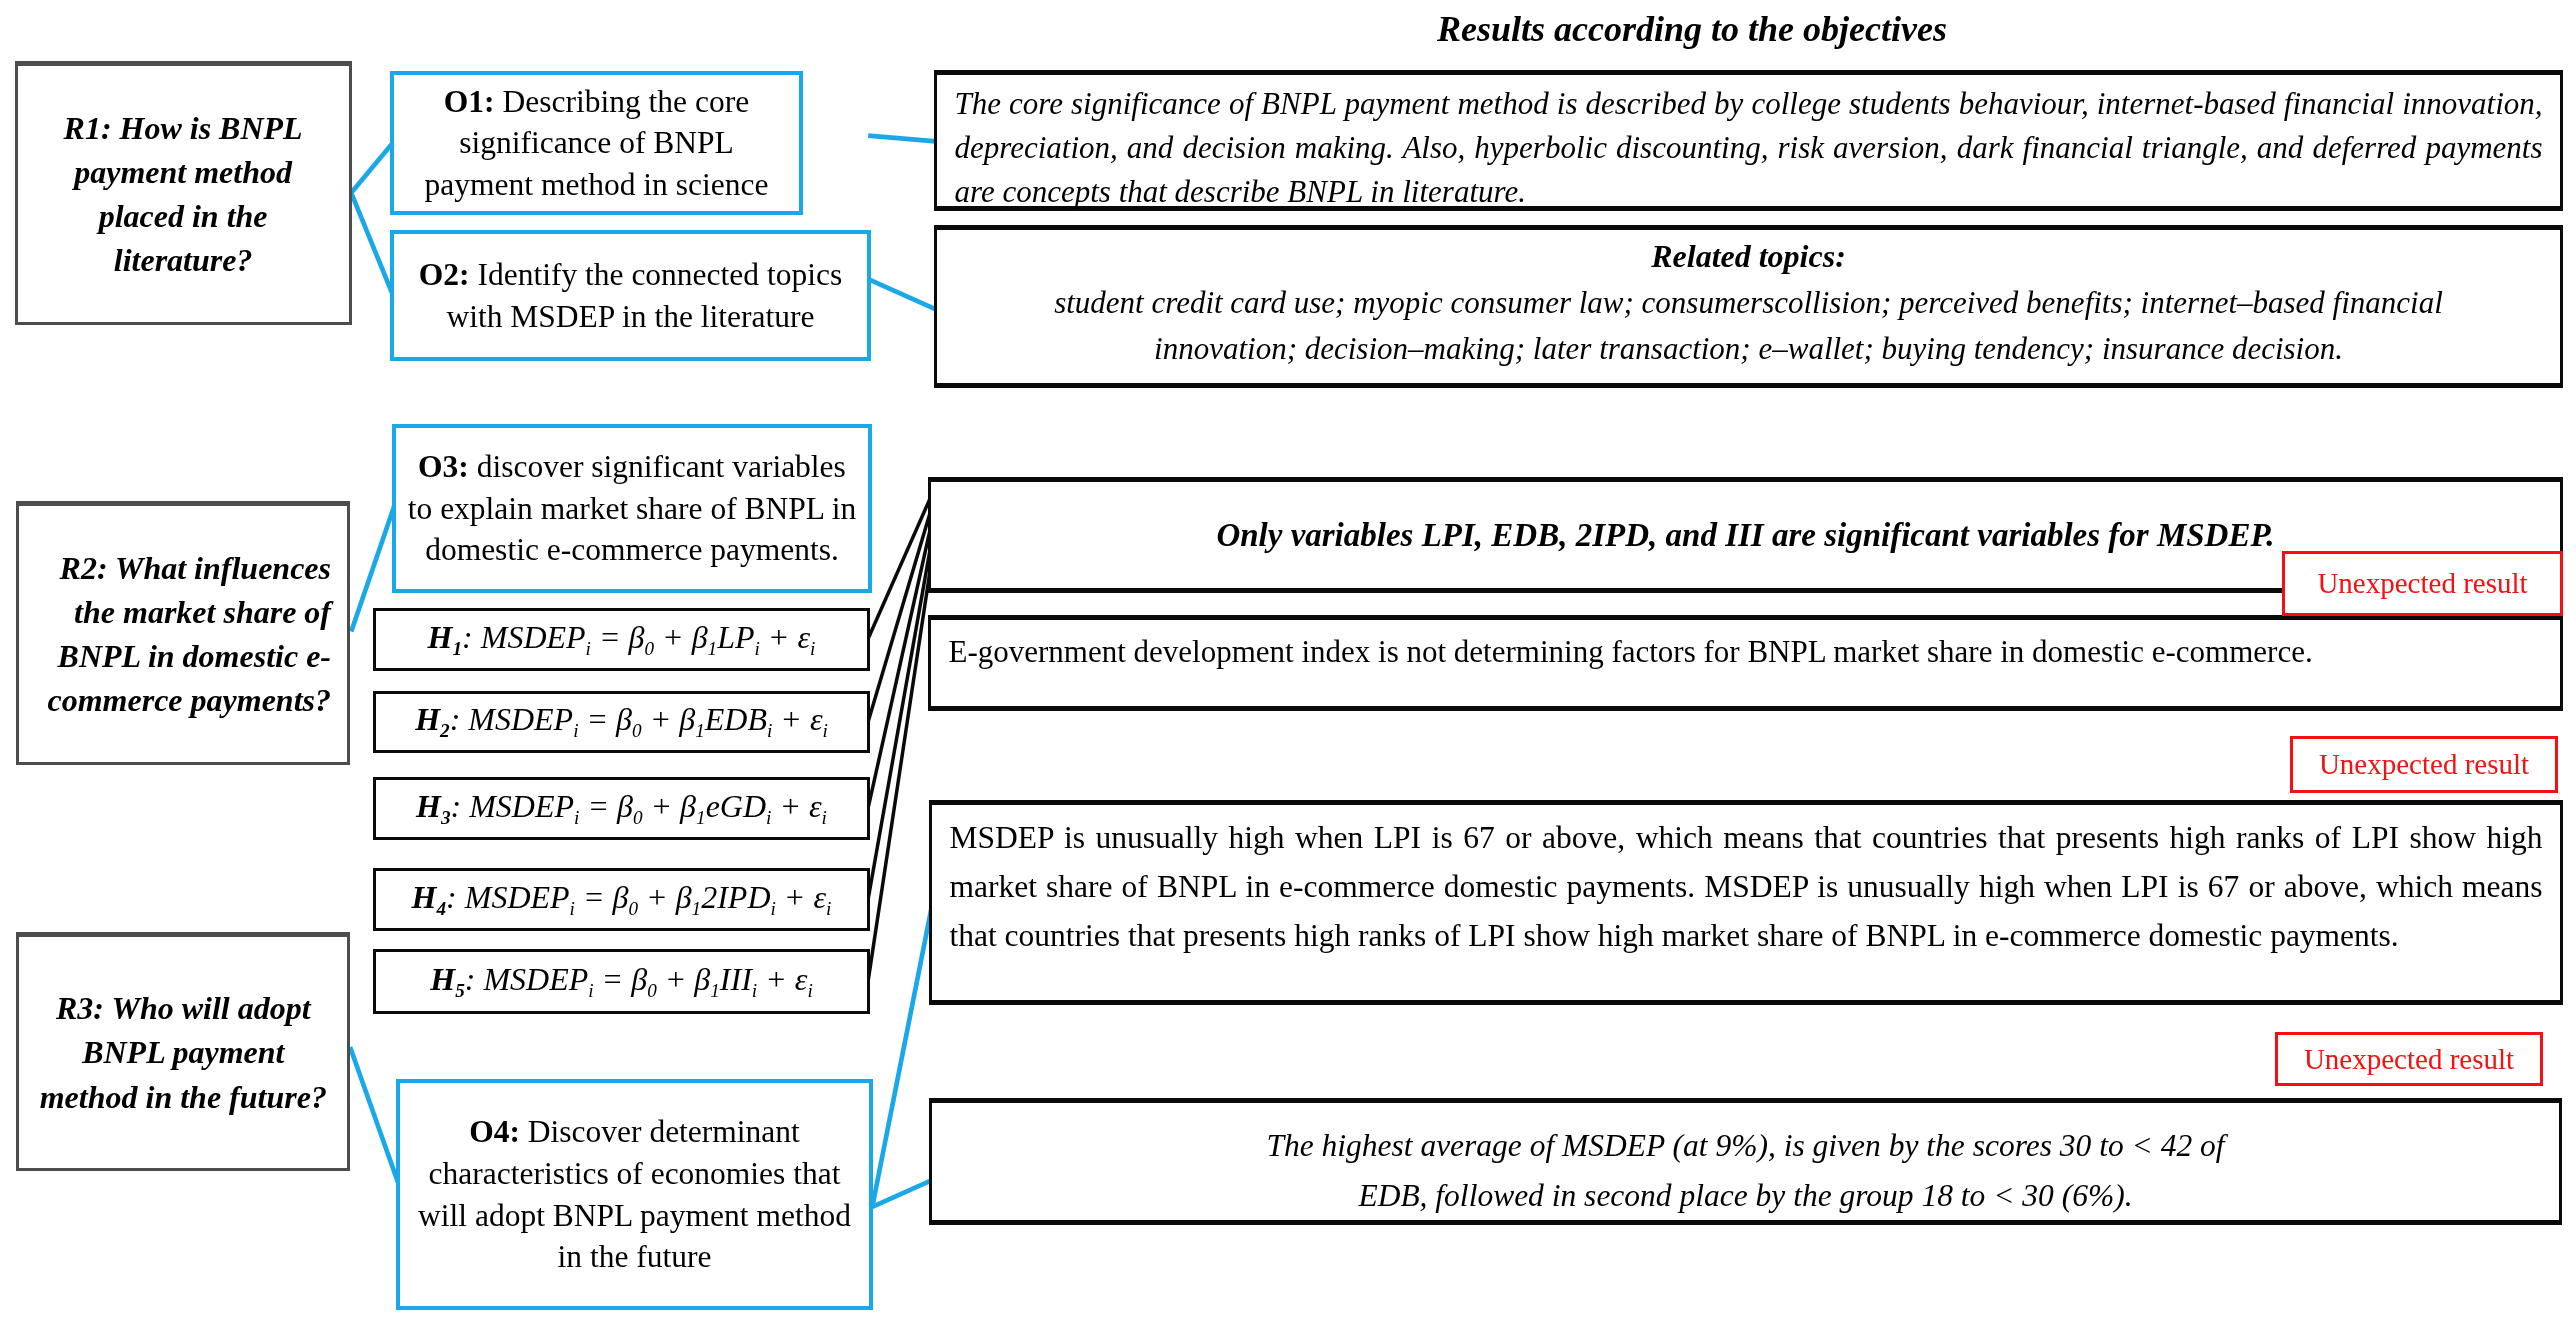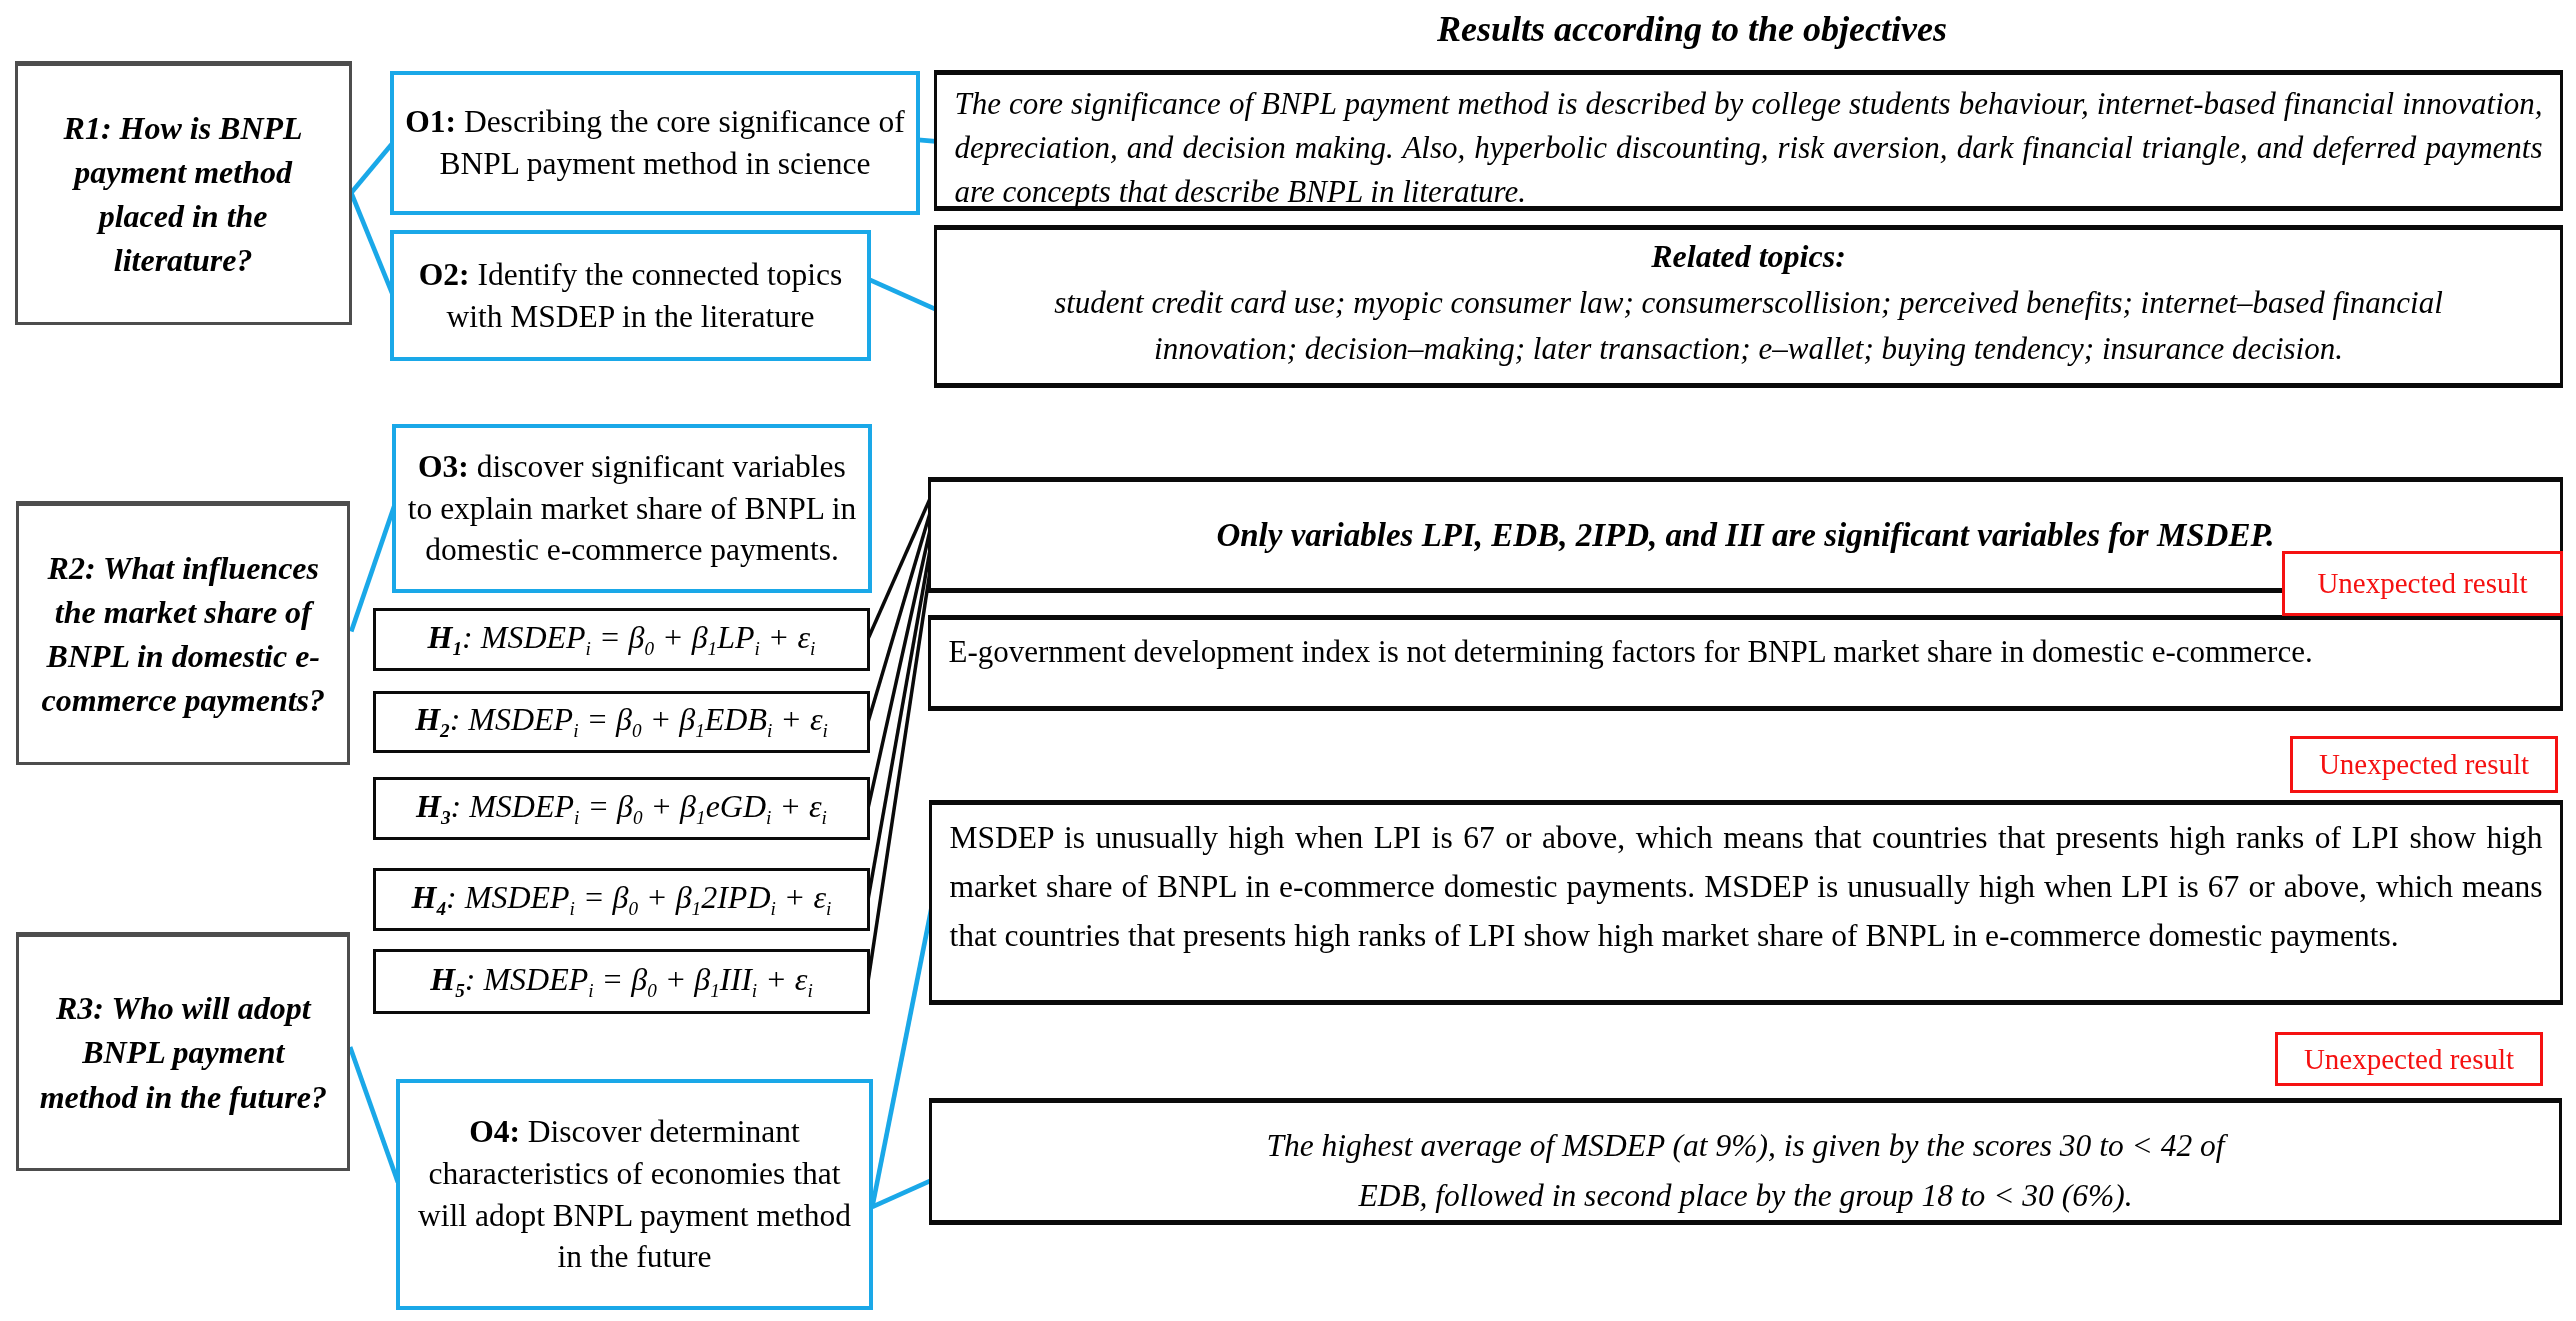--- a/index.html
+++ b/index.html
@@ -18,26 +18,26 @@
 
   .box{position:absolute;box-sizing:border-box;background:var(--bg);z-index:2;}
   .cent{display:flex;align-items:center;justify-content:center;text-align:center;}
 
   #title{position:absolute;left:1196px;top:8.2px;width:992px;z-index:2;
          font-size:36px;font-weight:bold;font-style:italic;text-align:center;}
 
   .rbox{border:3.5px solid var(--gray);border-top-width:5.3px;
         font-size:32px;font-weight:bold;font-style:italic;line-height:1.38;}
   #r1{left:14.6px;top:61px;width:337px;height:264px;}
-  #r2{left:16.3px;top:501px;width:334px;height:264px;}
+  #r2{left:16.3px;top:501px;width:334px;height:264px;text-align:right;}
   #r3{left:16.3px;top:932px;width:334px;height:239px;}
   .rbox p{margin:0;padding:0 16.3px;}
 
   .obox{border:4.7px solid var(--cyan);font-size:31.5px;line-height:1.32;}
-  #o1{left:390px;top:71px;width:530px;height:144px;}
+  #o1{left:390px;top:71px;width:413px;height:144px;}
   #o2{left:390px;top:230px;width:481px;height:131px;}
   #o3{left:392px;top:424px;width:480px;height:169px;}
   #o4{left:396px;top:1079px;width:477px;height:231px;}
   .obox p{margin:0;padding:0 10.5px;}
 
   .hbox{border:3.5px solid var(--ink);font-size:32px;font-style:italic;}
   #h1{left:373px;top:608px;width:497px;height:63px;}
   #h2{left:373px;top:691px;width:497px;height:62px;}
   #h3{left:373px;top:777px;width:497px;height:63px;}
   #h4{left:373px;top:868px;width:497px;height:63px;}

